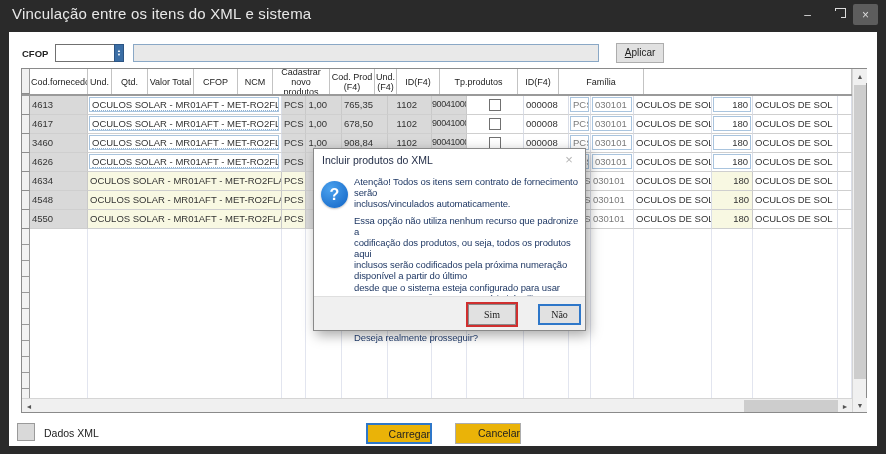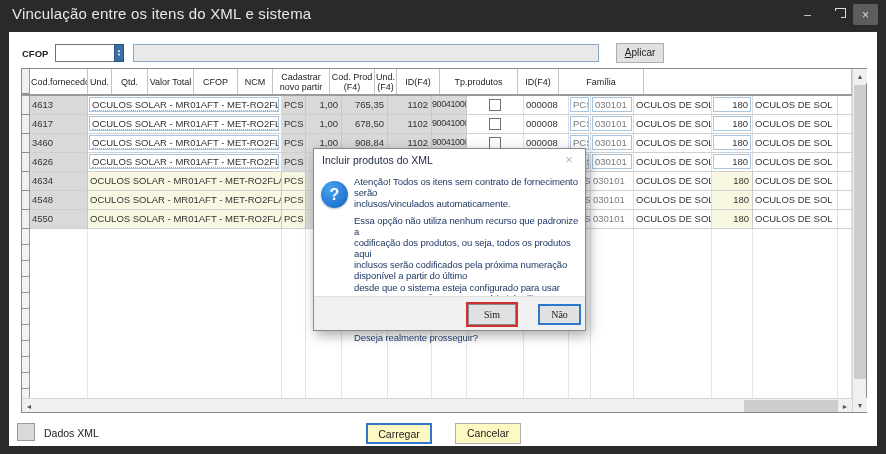--- a/index.html
+++ b/index.html
@@ -35,21 +35,21 @@
   .thead { display:flex; height:27px; border-bottom:2px solid #9a9a9a; background:#fff; }
   .hc { border-right:1px solid #c3c3c3; font-size:9px; line-height:10px; color:#222; text-align:center;
         display:flex; align-items:center; justify-content:center; padding:1px; overflow:hidden; }
   .hc.hl { justify-content:flex-start; }
   .trow { display:flex; height:19px; }
   .cell { border-right:1px solid #c9c9c9; border-bottom:1px solid #cfcfcf; overflow:hidden; white-space:nowrap;
           font-size:9.5px; line-height:17px; padding:0 2px; }
   .g { background:#d9d9d9; }
   .w { background:#ffffff; border-right-color:#d9dde7; }
   .y { background:#f8f8e2; }
-  .r { text-align:right; padding-right:3px; }
+  .r { text-align:right; padding-right:14px; }
   .ctr { display:flex; align-items:center; justify-content:center; padding:0; }
   .muted { color:#7a7a7a; }
   .ncmcell { font-size:9px; letter-spacing:-0.4px; padding-left:0; padding-right:1px; }
   .c-sel{width:8px; background:#f0f0f0; border-bottom:1px solid #8d8d8d; border-right:1px solid #9a9a9a; padding:0;}
   .c-cod{width:58px} .c-prod{width:194px; padding:0;} .c-und{width:24px} .c-qtd{width:36px} .c-val{width:46px}
   .c-cfop{width:44px} .c-ncm{width:35px} .c-novo{width:57px} .c-codprod{width:45px} .c-und4{width:22px; padding:0;}
   .c-id4{width:43px; padding:0;} .c-tp{width:78px} .c-id4b{width:41px; padding:0;} .c-fam{width:85px} .c-end{flex:1}
   .inbox { background:#fff; border:1px solid #a9c4de; height:15px; margin:1px; line-height:13px; padding:0 2px;
            overflow:hidden; white-space:nowrap; font-size:9.5px; }
   .prodbox { width:190px; }
@@ -62,21 +62,21 @@
   .vscroll { position:absolute; right:0; top:0; width:14px; height:343px; background:#f0f0f0; border-left:1px solid #d5d5d5; }
   .vthumb { position:absolute; left:1px; top:16px; width:12px; height:294px; background:#cdcdcd; }
   .sarrow { position:absolute; left:0; width:14px; height:14px; display:flex; align-items:center; justify-content:center; font-size:7px; color:#555; background:#f0f0f0; }
   .hscroll { position:absolute; left:0; bottom:0; width:830px; height:14px; background:#f0f0f0; border-top:1px solid #d5d5d5; }
   .hthumb { position:absolute; top:1px; left:722px; width:94px; height:12px; background:#cdcdcd; }
   .harrow { position:absolute; top:0; width:14px; height:14px; display:flex; align-items:center; justify-content:center; font-size:7px; color:#555; }
 
   
   .xml-check { position:absolute; left:17px; top:423px; width:18px; height:18px; border:1px solid #9a9a9a; background:#d9d9d9; }
   .xml-label { position:absolute; left:44px; top:427px; font-size:10.5px; color:#222; }
-  .btn { position:absolute; top:423px; height:21px; background:#fef9c3; font-size:10.5px; color:#222; text-align:center; line-height:18px; }
+  .btn { position:absolute; top:423px; height:21px; background:#eab308; font-size:10.5px; color:#222; text-align:right; line-height:18px; }
   .load-btn { left:366px; width:66px; border:2px solid #2e77c9; }
   .cancel-btn { left:455px; width:66px; border:1px solid #adadad; line-height:19px; }
 
   
   .dialog { position:absolute; left:313px; top:148px; width:273px; height:183px; background:#fff; border:1px solid #898989;
             box-shadow:3px 4px 12px rgba(0,0,0,.35); }
   .dlg-title { position:absolute; left:8px; top:5px; font-size:10.5px; color:#1f2a44; }
   .dlg-close { position:absolute; right:8px; top:3px; width:16px; height:16px; color:#b5b5b5; font-size:13px; text-align:center; line-height:16px; }
   .qicon { position:absolute; left:7px; top:32px; width:27px; height:27px; border-radius:50%;
            background:radial-gradient(circle at 35% 30%, #4ba2ee, #0f62c4); color:#fff; font-weight:bold; font-size:16px;
@@ -117,21 +117,21 @@
 <div class="grid">
   <div class="grid-inner">
     <div class="thead">
       <div class="hc c-sel"></div>
       <div class="hc hl c-cod">Cod.fornecedor</div>
       <div class="hc c-und">Und.</div>
       <div class="hc c-qtd">Qtd.</div>
       <div class="hc c-val">Valor Total</div>
       <div class="hc c-cfop">CFOP</div>
       <div class="hc c-ncm">NCM</div>
-      <div class="hc c-novo">Cadastrar novo partir</div>
+      <div class="hc c-novo">Cadastrar novo produtos</div>
       <div class="hc c-codprod">Cod. Prod (F4)</div>
       <div class="hc c-und4">Und. (F4)</div>
       <div class="hc c-id4">ID(F4)</div>
       <div class="hc c-tp">Tp.produtos</div>
       <div class="hc c-id4b">ID(F4)</div>
       <div class="hc c-fam">Família</div>
       <div class="hc c-end"></div>
     </div>
     <div>
         <div class="trow">

